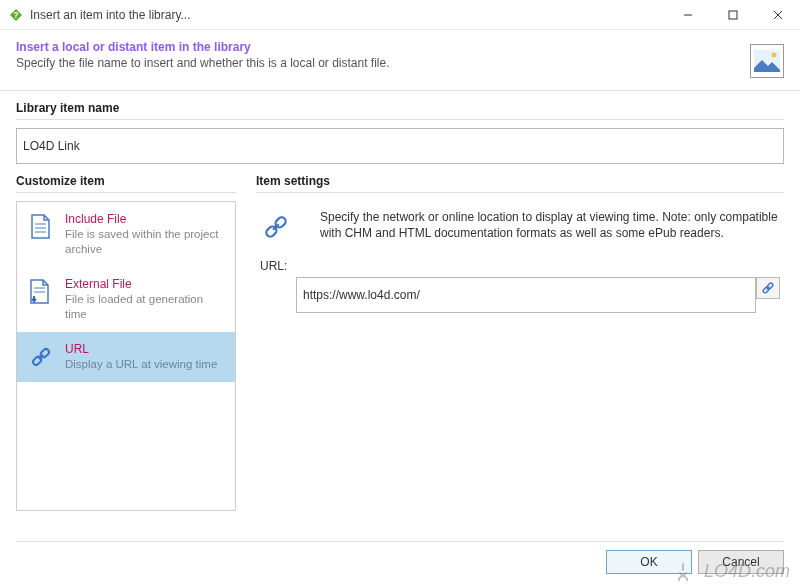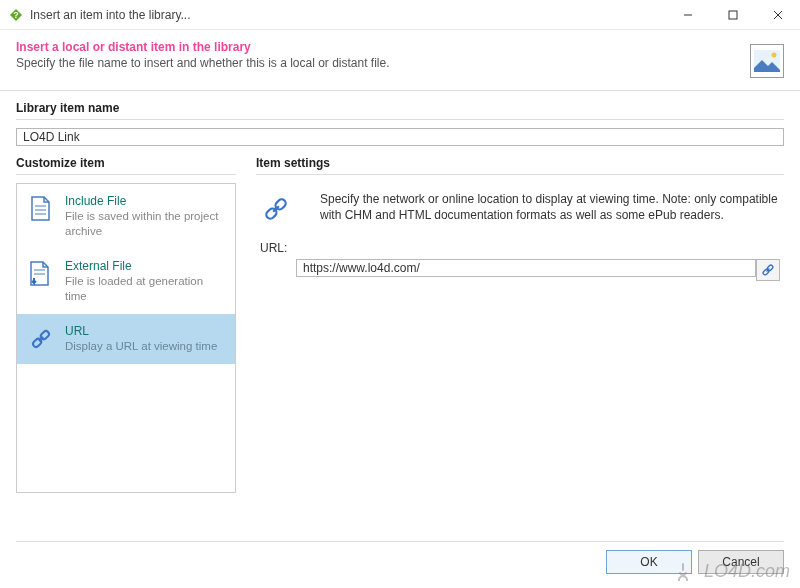--- a/index.html
+++ b/index.html
@@ -37,21 +37,21 @@
     color: #333;
   }
 
   .header-section {
     padding: 10px 16px 12px 16px;
     display: flex;
     align-items: flex-start;
     border-bottom: 1px solid #e0e0e0;
   }
   .header-text { flex: 1; }
-  .header-text .bold { font-weight: 600; color: #ec4899; }
+  .header-text .bold { font-weight: 600; color: #8b5cf6; }
   .header-text .sub { color: #555; margin-top: 2px; }
   .header-icon {
     width: 34px; height: 34px;
     border: 1px solid #999;
     background: #fff;
     display: flex; align-items: center; justify-content: center;
     margin-top: 4px;
   }
 
   .section {
@@ -59,21 +59,21 @@
   }
   .section-label {
     font-weight: 600;
     color: #222;
     padding-bottom: 4px;
     border-bottom: 1px solid #ddd;
     margin-bottom: 8px;
   }
   .text-input {
     width: 100%;
-    height: 18px;
+    height: 36px;
     border: 1px solid #b8b8b8;
     padding: 2px 6px;
     font-family: inherit;
     font-size: 12px;
     color: #333;
     background: #fff;
   }
 
   .columns {
     display: flex;
@@ -97,21 +97,21 @@
   }
   .list-item.selected {
     background: #b6d9f0;
     align-items: flex-end;
   }
   .list-item .li-icon {
     width: 28px; height: 28px; flex-shrink: 0;
     display: flex; align-items: flex-start; justify-content: center;
     margin-top: 2px;
   }
-  .list-item .li-text .t { color: #0f766e; }
+  .list-item .li-text .t { color: #be185d; }
   .list-item .li-text .d { color: #888; font-size: 11.5px; line-height: 1.3; margin-top: 1px;}
   .list-item.selected .li-text .d { color: #6b8699; }
 
   .settings-body {
     padding-top: 4px;
   }
   .settings-desc-row {
     display: flex;
     gap: 28px;
     padding: 4px 0 12px 4px;

